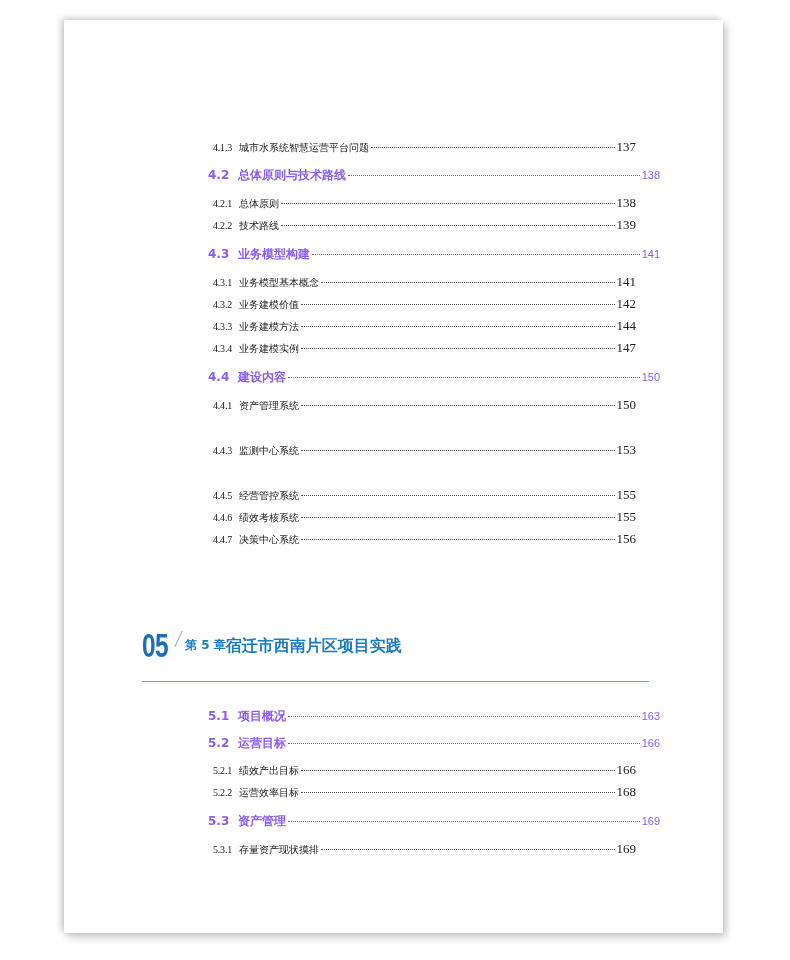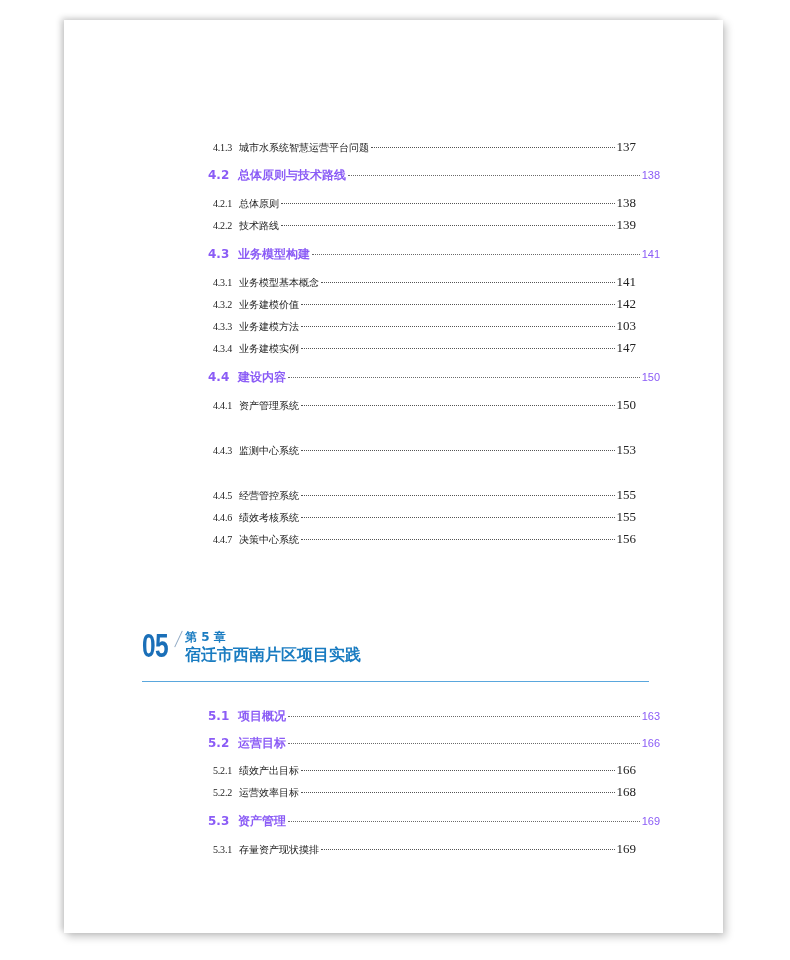--- a/index.html
+++ b/index.html
@@ -66,21 +66,21 @@
       transform-origin: left center;
       letter-spacing: -1px;
       width: 36px;
     }
     .chapter .slash {
       width: 1px; height: 18px; background: #8fa9c4;
       transform: rotate(25deg);
       margin: -14px 6px 0 0;
     }
     .chapter .labels {
-      display: flex; flex-direction: column;
+      display: flex; 
       font-family: "DejaVu Sans", "Liberation Sans", sans-serif;
       font-weight: bold;
       color: #1a7cc1;
       line-height: 17px;
     }
     .chapter .ch-no { font-size: 12px; }
     .chapter .ch-title { font-size: 16px; }
     .chapter-rule {
       position: absolute; left: 78px; top: 661px;
       width: 507px; height: 1px; background: #5aa7dd;
@@ -138,21 +138,21 @@
       <span class="num">4.3.2</span>
       <span class="title">业务建模价值</span>
       <span class="dots"></span>
       <span class="page-num">142</span>
     </div>
 
     <div class="row l2" style="top:298px">
       <span class="num">4.3.3</span>
       <span class="title">业务建模方法</span>
       <span class="dots"></span>
-      <span class="page-num">103</span>
+      <span class="page-num">144</span>
     </div>
 
     <div class="row l2" style="top:320px">
       <span class="num">4.3.4</span>
       <span class="title">业务建模实例</span>
       <span class="dots"></span>
       <span class="page-num">147</span>
     </div>
 
     <div class="row l1" style="top:349px">

